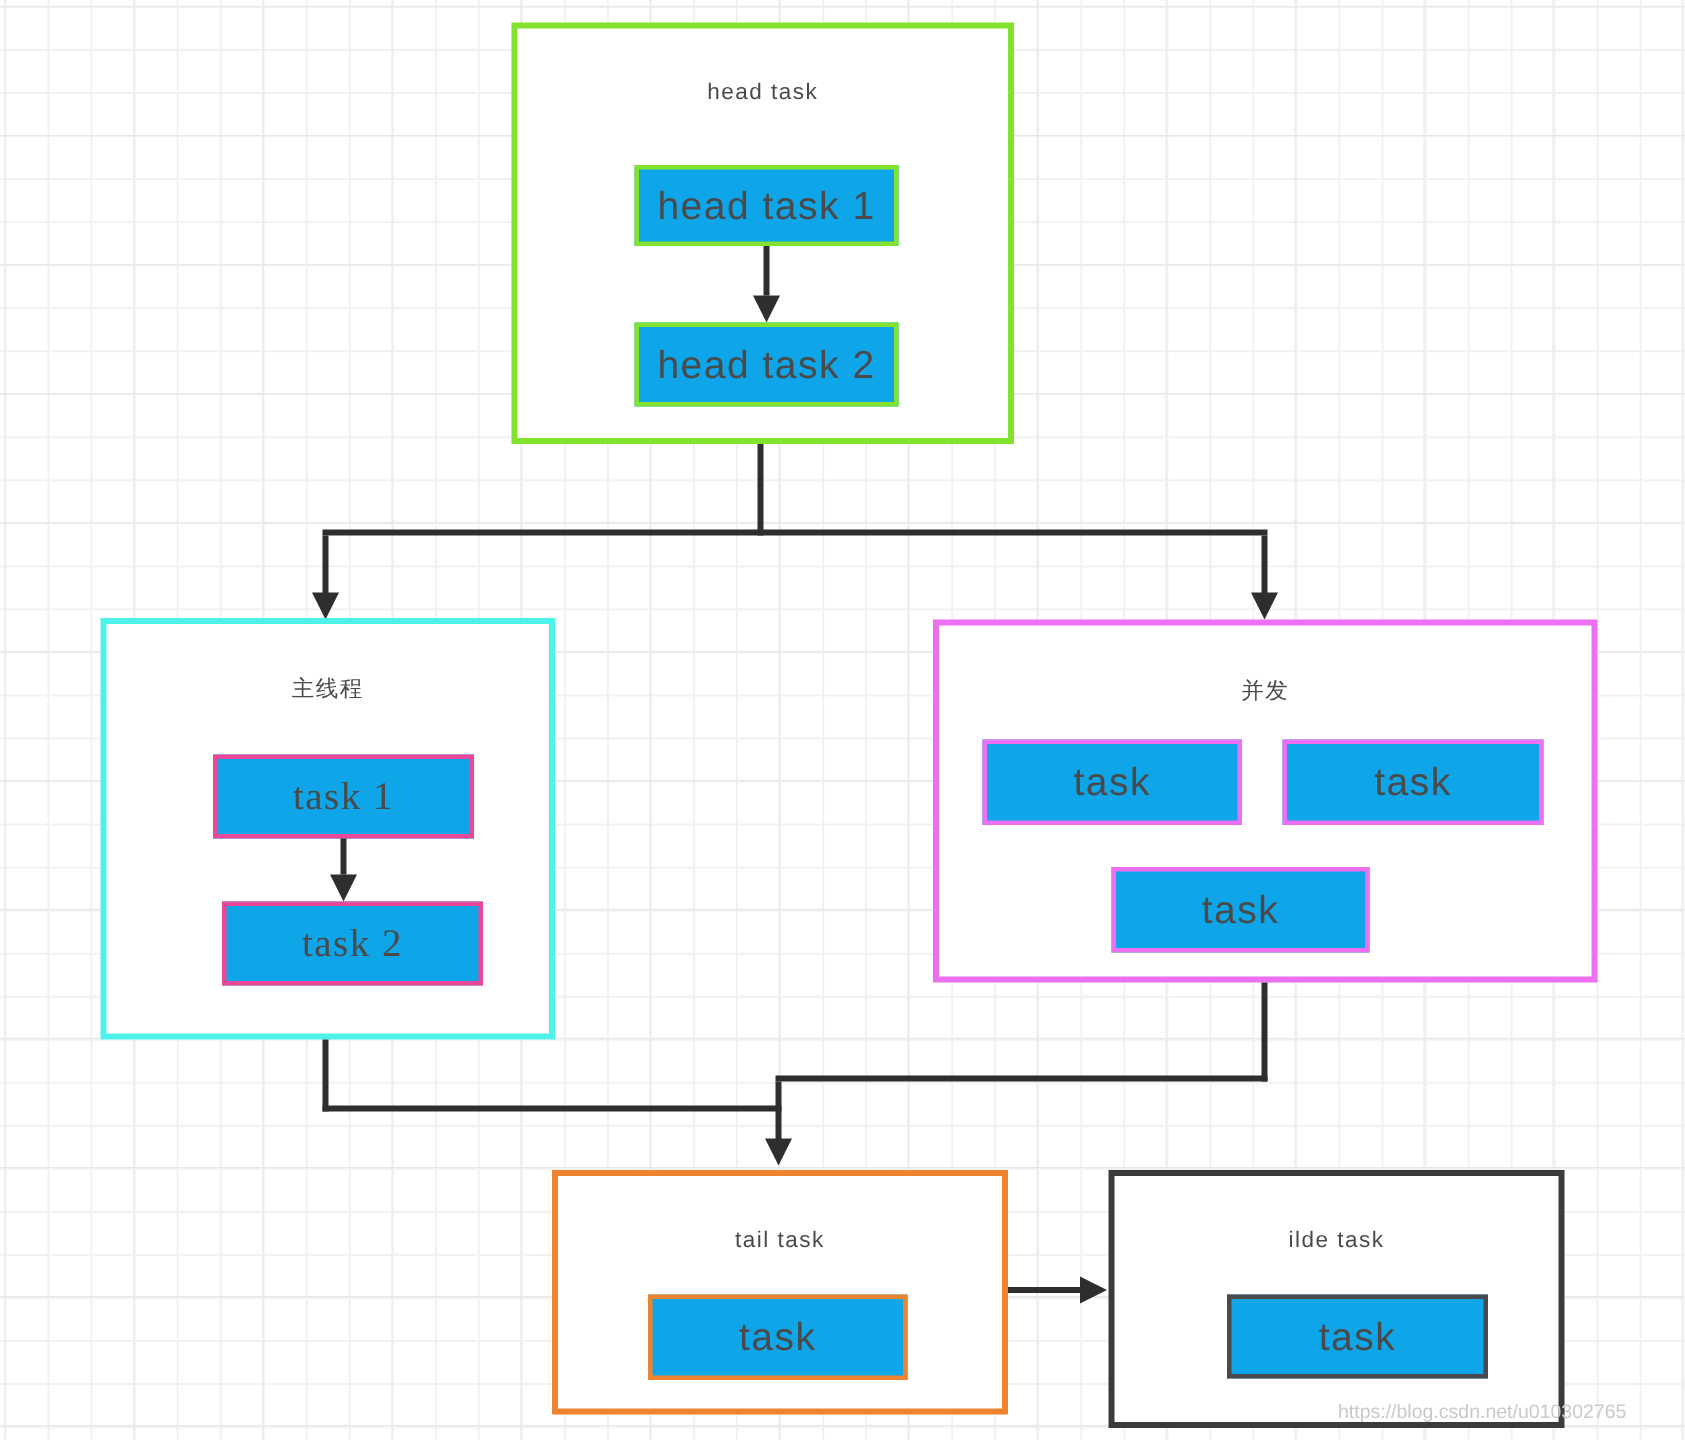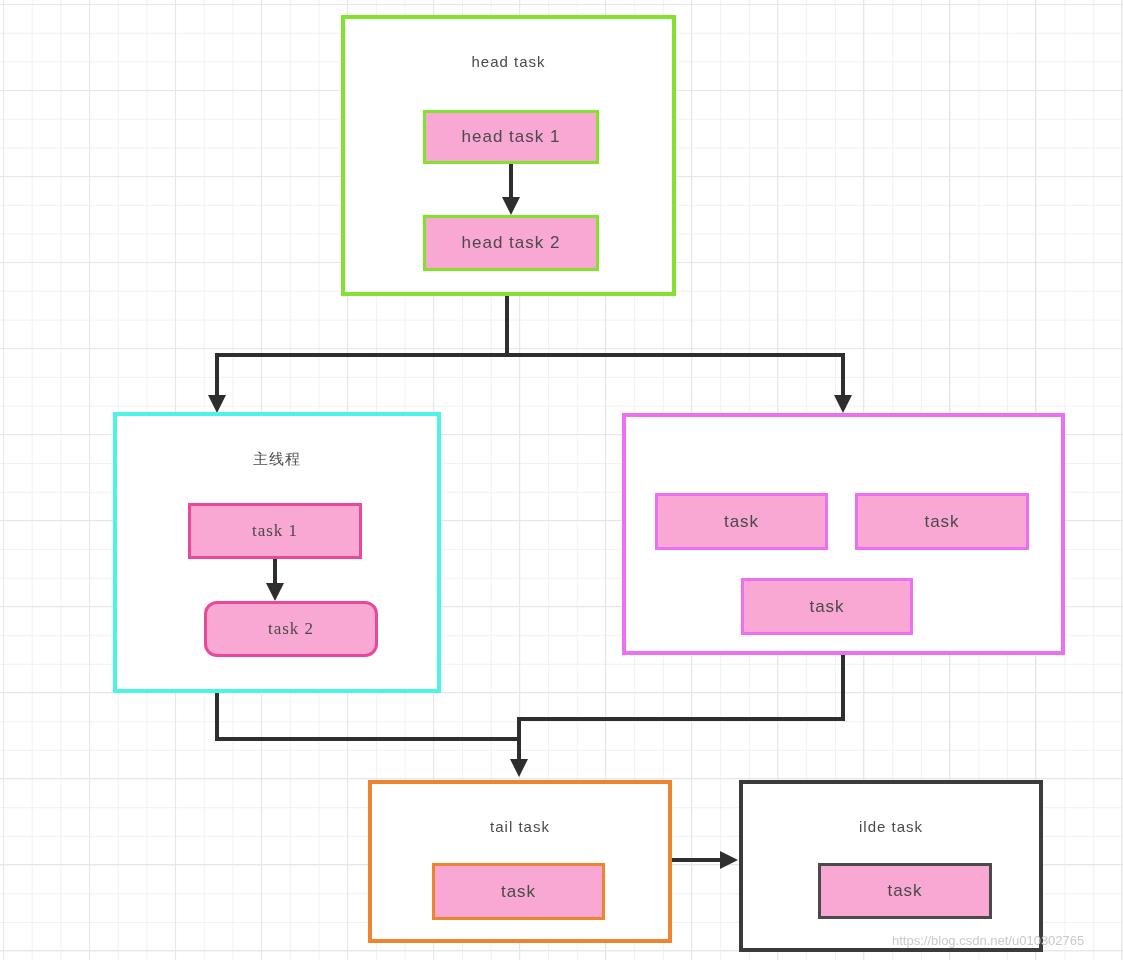--- a/index.html
+++ b/index.html
@@ -28,24 +28,24 @@
   .group-title {
     position:absolute;
     left:0; right:0; top:34px;
     text-align:center;
     font-size:15px;
     letter-spacing:1px;
     color:#4a4a4a;
   }
   .tbox {
     position:absolute;
-    background:#f9a8d4;
+    background:#0ea5e9;
     box-sizing:border-box;
     display:flex; align-items:center; justify-content:center;
-    font-size:17px;
+    font-size:26px;
     letter-spacing:1px;
     color:#4a4a4a;
   }
   .g-green  { border:4px solid #82e22e; }
   .t-green  { border:3px solid #82e22e; }
   .g-cyan   { border:4px solid #4df2ea; }
   .t-cyan   { border:3px solid #ec4899;font-family:Liberation Serif, serif; }
   .g-magenta{ border:4px solid #ec6ff4; }
   .t-magenta{ border:3px solid #ec6ff4; }
   .g-orange { border:4px solid #ee8430; }
@@ -91,29 +91,30 @@
     <div class="tbox t-green" style="left:78px; top:196px; width:176px; height:56px;">head task 2</div>
   </div>
 
   <div class="vline" style="left:505px; top:296px; height:61px;"></div>
   <div class="hline" style="left:215px; top:353px; width:630px;"></div>
   <div class="vline" style="left:215px; top:357px; height:40px;"></div>
   <div class="arrow-down" style="left:208px; top:395px;"></div>
   <div class="vline" style="left:841px; top:357px; height:40px;"></div>
   <div class="arrow-down" style="left:834px; top:395px;"></div>
 
-  <div class="group g-cyan" style="left:67px; top:412px; width:328px; height:281px;margin-left:46px;">
+  <div class="group g-cyan" style="left:67px; top:412px; width:303px; height:281px;">
     <div class="group-title">主线程</div>
     <div class="tbox t-cyan" style="left:71px; top:87px; width:174px; height:56px;">task 1</div>
     <div class="vline" style="left:156px; top:143px; height:24px;"></div>
     <div class="arrow-down" style="left:149px; top:167px;"></div>
-    <div class="tbox t-cyan" style="left:87px; top:185px; width:174px; height:56px;border-radius:13px;">task 2</div>
+    <div class="tbox t-cyan" style="left:77px; top:185px; width:174px; height:56px;">task 2</div>
   </div>
 
   <div class="group g-magenta" style="left:622px; top:413px; width:443px; height:242px;">
+    <div class="group-title">并发</div>
     <div class="tbox t-magenta" style="left:29px; top:76px; width:173px; height:57px;">task</div>
     <div class="tbox t-magenta" style="left:229px; top:76px; width:174px; height:57px;">task</div>
     <div class="tbox t-magenta" style="left:115px; top:161px; width:172px; height:57px;">task</div>
   </div>
 
   <div class="vline" style="left:215px; top:693px; height:48px;"></div>
   <div class="hline" style="left:215px; top:737px; width:306px;"></div>
   <div class="vline" style="left:841px; top:655px; height:66px;"></div>
   <div class="hline" style="left:517px; top:717px; width:328px;"></div>
   <div class="vline" style="left:517px; top:721px; height:40px;"></div>

